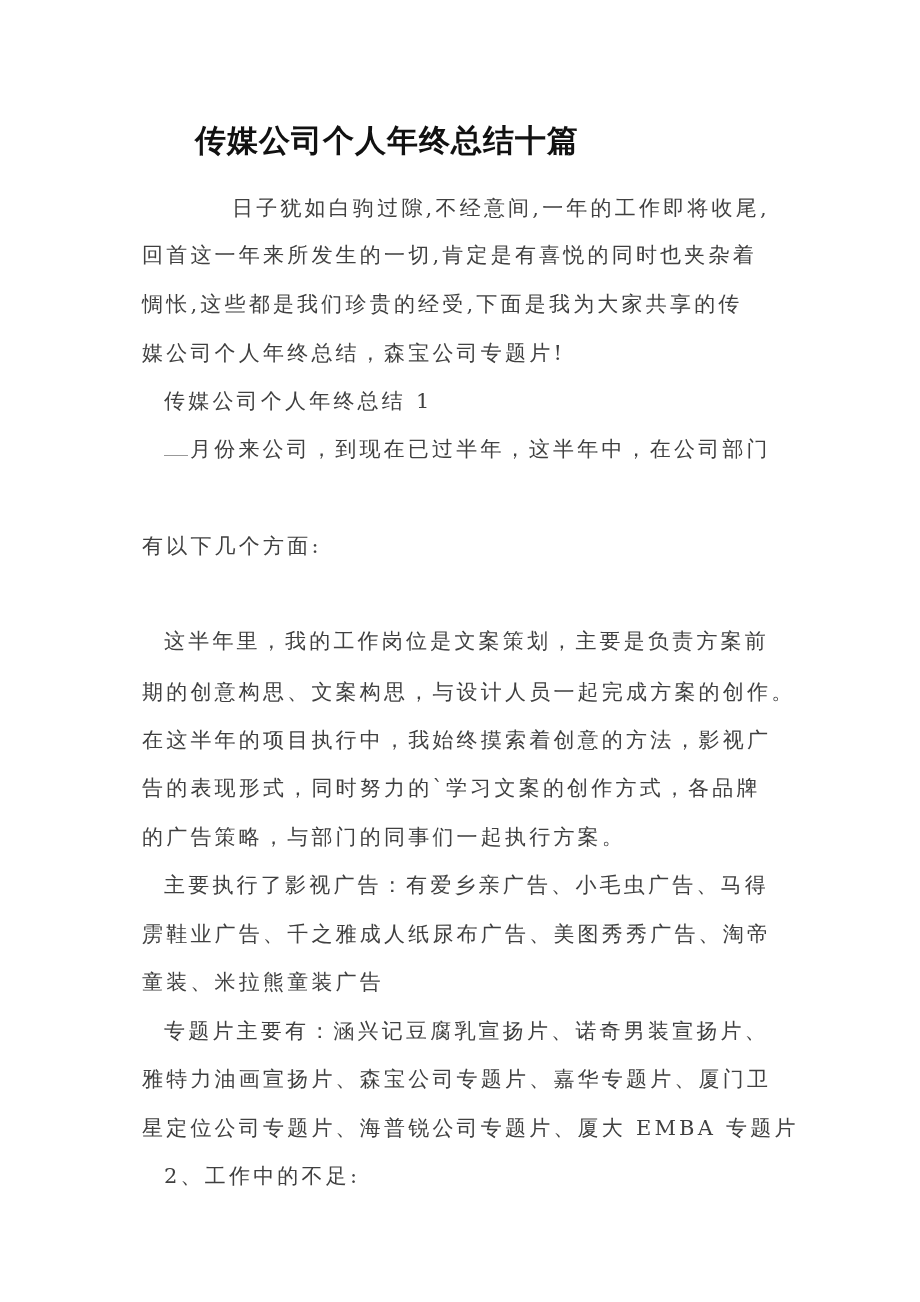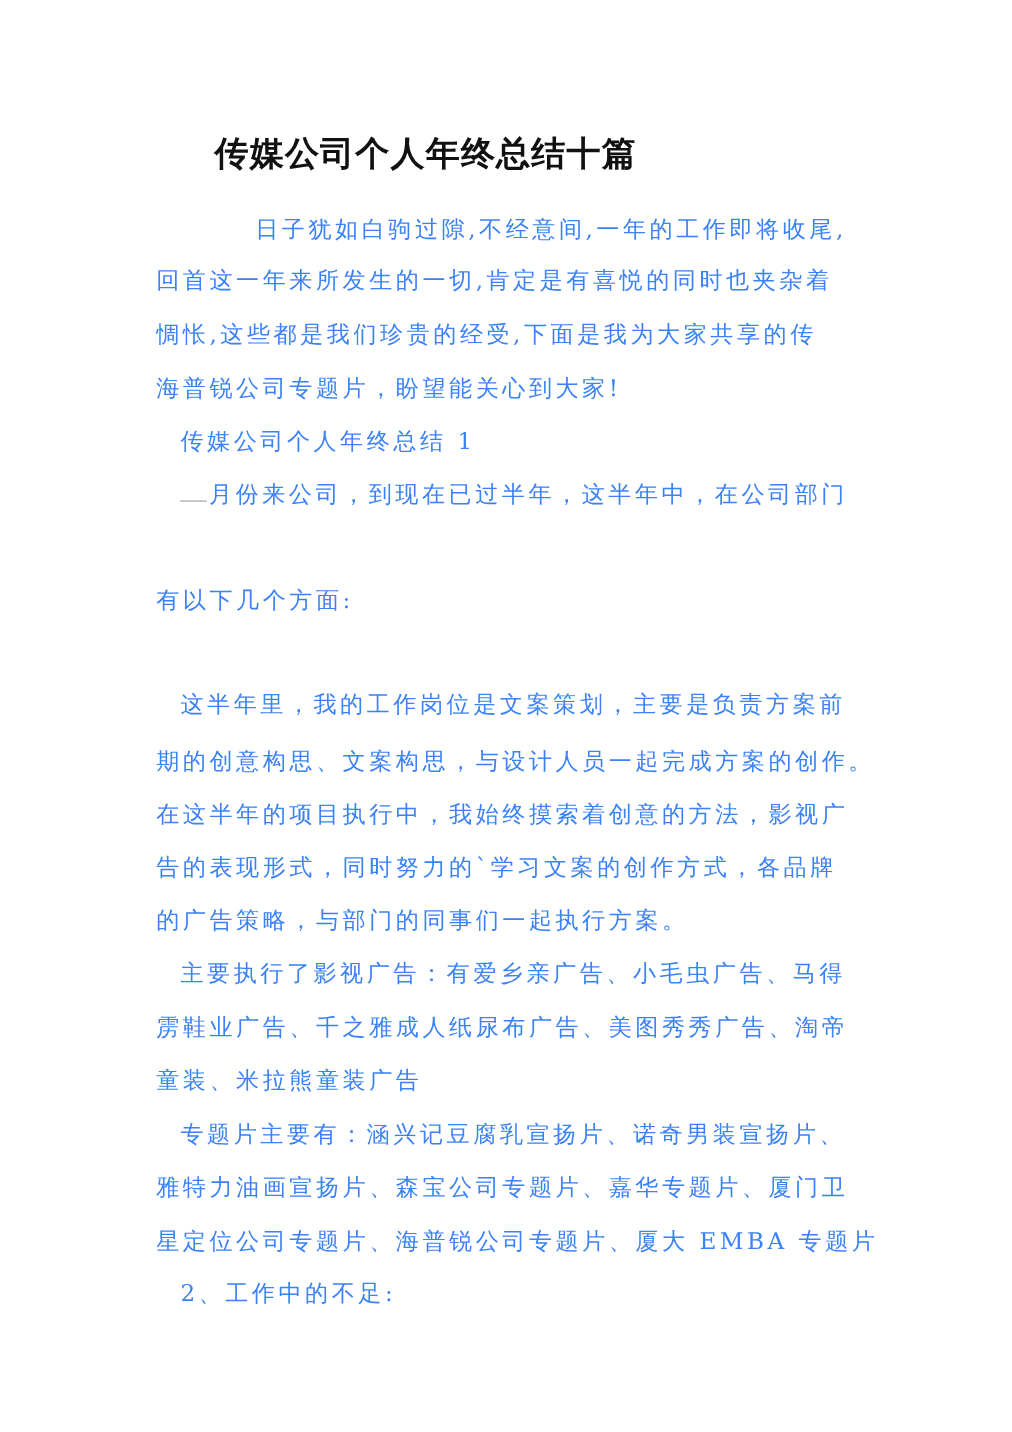--- a/index.html
+++ b/index.html
@@ -7,38 +7,38 @@
   .page { position: absolute; left: 0; top: 0; width: 920px; height: 1302px; background: #ffffff; }
   .title {
     position: absolute; left: 0; top: 118px; width: 774px; text-align: center;
     font-family: "DejaVu Sans", "Liberation Sans", sans-serif;
     font-weight: bold; font-size: 31px; line-height: 44px; color: #111111;
     letter-spacing: 1px;
   }
   .line {
     position: absolute; left: 142px; white-space: nowrap;
     font-family: "DejaVu Serif", "Liberation Serif", serif;
-    font-size: 21px; line-height: 30px; color: #3b82f6;
+    font-size: 21px; line-height: 30px; color: #404040;
     letter-spacing: 3.2px;
   }
   .blank {
     display: inline-block; width: 24px; height: 1px; border-bottom: 1px solid #999999;
     vertical-align: baseline; margin-right: 2px;
   }
 </style>
 </head>
 <body>
 
 <div class="page">
   <div class="title">传媒公司个人年终总结十篇</div>
 
   <div class="line" style="left:232px; top:193px;">日子犹如白驹过隙,不经意间,一年的工作即将收尾,</div>
   <div class="line" style="top:240px;">回首这一年来所发生的一切,肯定是有喜悦的同时也夹杂着</div>
   <div class="line" style="top:289px;">惆怅,这些都是我们珍贵的经受,下面是我为大家共享的传</div>
-  <div class="line" style="top:338px;">海普锐公司专题片，盼望能关心到大家!</div>
+  <div class="line" style="top:338px;">媒公司个人年终总结，森宝公司专题片!</div>
 
   <div class="line" style="left:164px; top:386px;">传媒公司个人年终总结 1</div>
 
   <div class="line" style="left:164px; top:434px;">
     <span class="blank"></span><span>月份来公司，到现在已过半年，这半年中，在公司部门</span>
   </div>
   <div class="line" style="top:531px;">有以下几个方面:</div>
 
 
   <div class="line" style="left:164px; top:628px;font-family:Liberation Mono, monospace;">这半年里，我的工作岗位是文案策划，主要是负责方案前</div>

